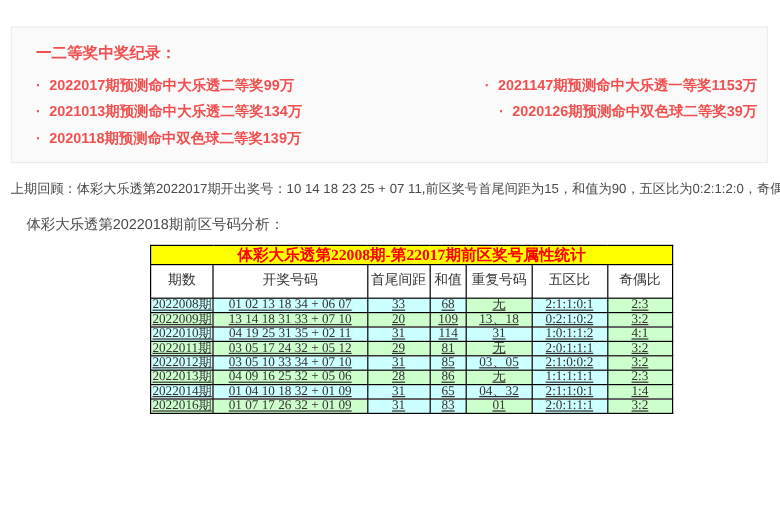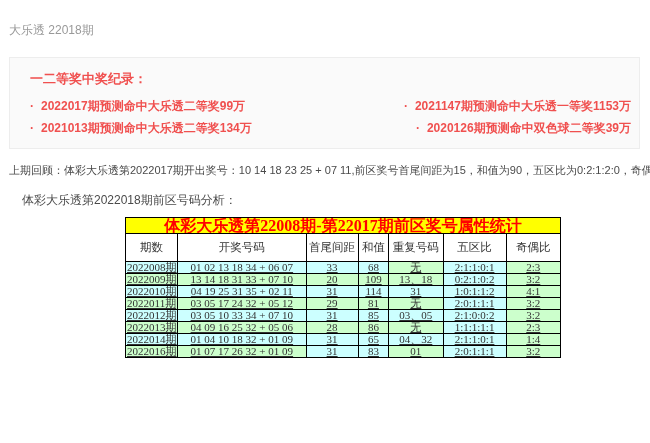--- a/index.html
+++ b/index.html
@@ -60,43 +60,43 @@
     font-family:"Liberation Serif","DejaVu Serif",serif;
     color:#333;
   }
   table.stats td,table.stats th{
     border:1px solid #000;text-align:center;vertical-align:middle;
     font-size:11px;line-height:11px;height:12px;padding:0 1px;
     overflow:hidden;white-space:nowrap;
   }
   table.stats .caption-cell{
     background:var(--table-title-bg);color:var(--table-title-text);
-    font-weight:700;font-size:16px;line-height:14px;height:16px;margin-top:29px;
+    font-weight:700;font-size:13px;line-height:14px;height:16px;margin-top:29px;
   }
   table.stats th{
     background:#ffffff;font-weight:400;font-size:11.5px;height:28px;
   }
   table.stats tbody td{text-decoration:underline;}
   td.cell-c{background:var(--row-cyan);}
   td.cell-g{background:var(--row-green);}
 </style>
 </head>
 <body>
 
 <div class="page">
 
 
-  <div class="article-meta">大乐透 22018期</div>
 
   <div class="record-box">
     <div class="record-title">一二等奖中奖纪录：</div>
     <div class="record-cols">
       <ul class="record-list left">
           <li>2022017期预测命中大乐透二等奖99万</li>
           <li>2021013期预测命中大乐透二等奖134万</li>
+          <li>2020118期预测命中双色球二等奖139万</li>
         </ul>
       <ul class="record-list right">
           <li>2021147期预测命中大乐透一等奖1153万</li>
           <li>2020126期预测命中双色球二等奖39万</li>
         </ul>
     </div>
   </div>
 
   <p class="p-review">上期回顾：体彩大乐透第2022017期开出奖号：10 14 18 23 25 + 07 11,前区奖号首尾间距为15，和值为90，五区比为0:2:1:2:0，奇偶比为2:3。</p>
 

